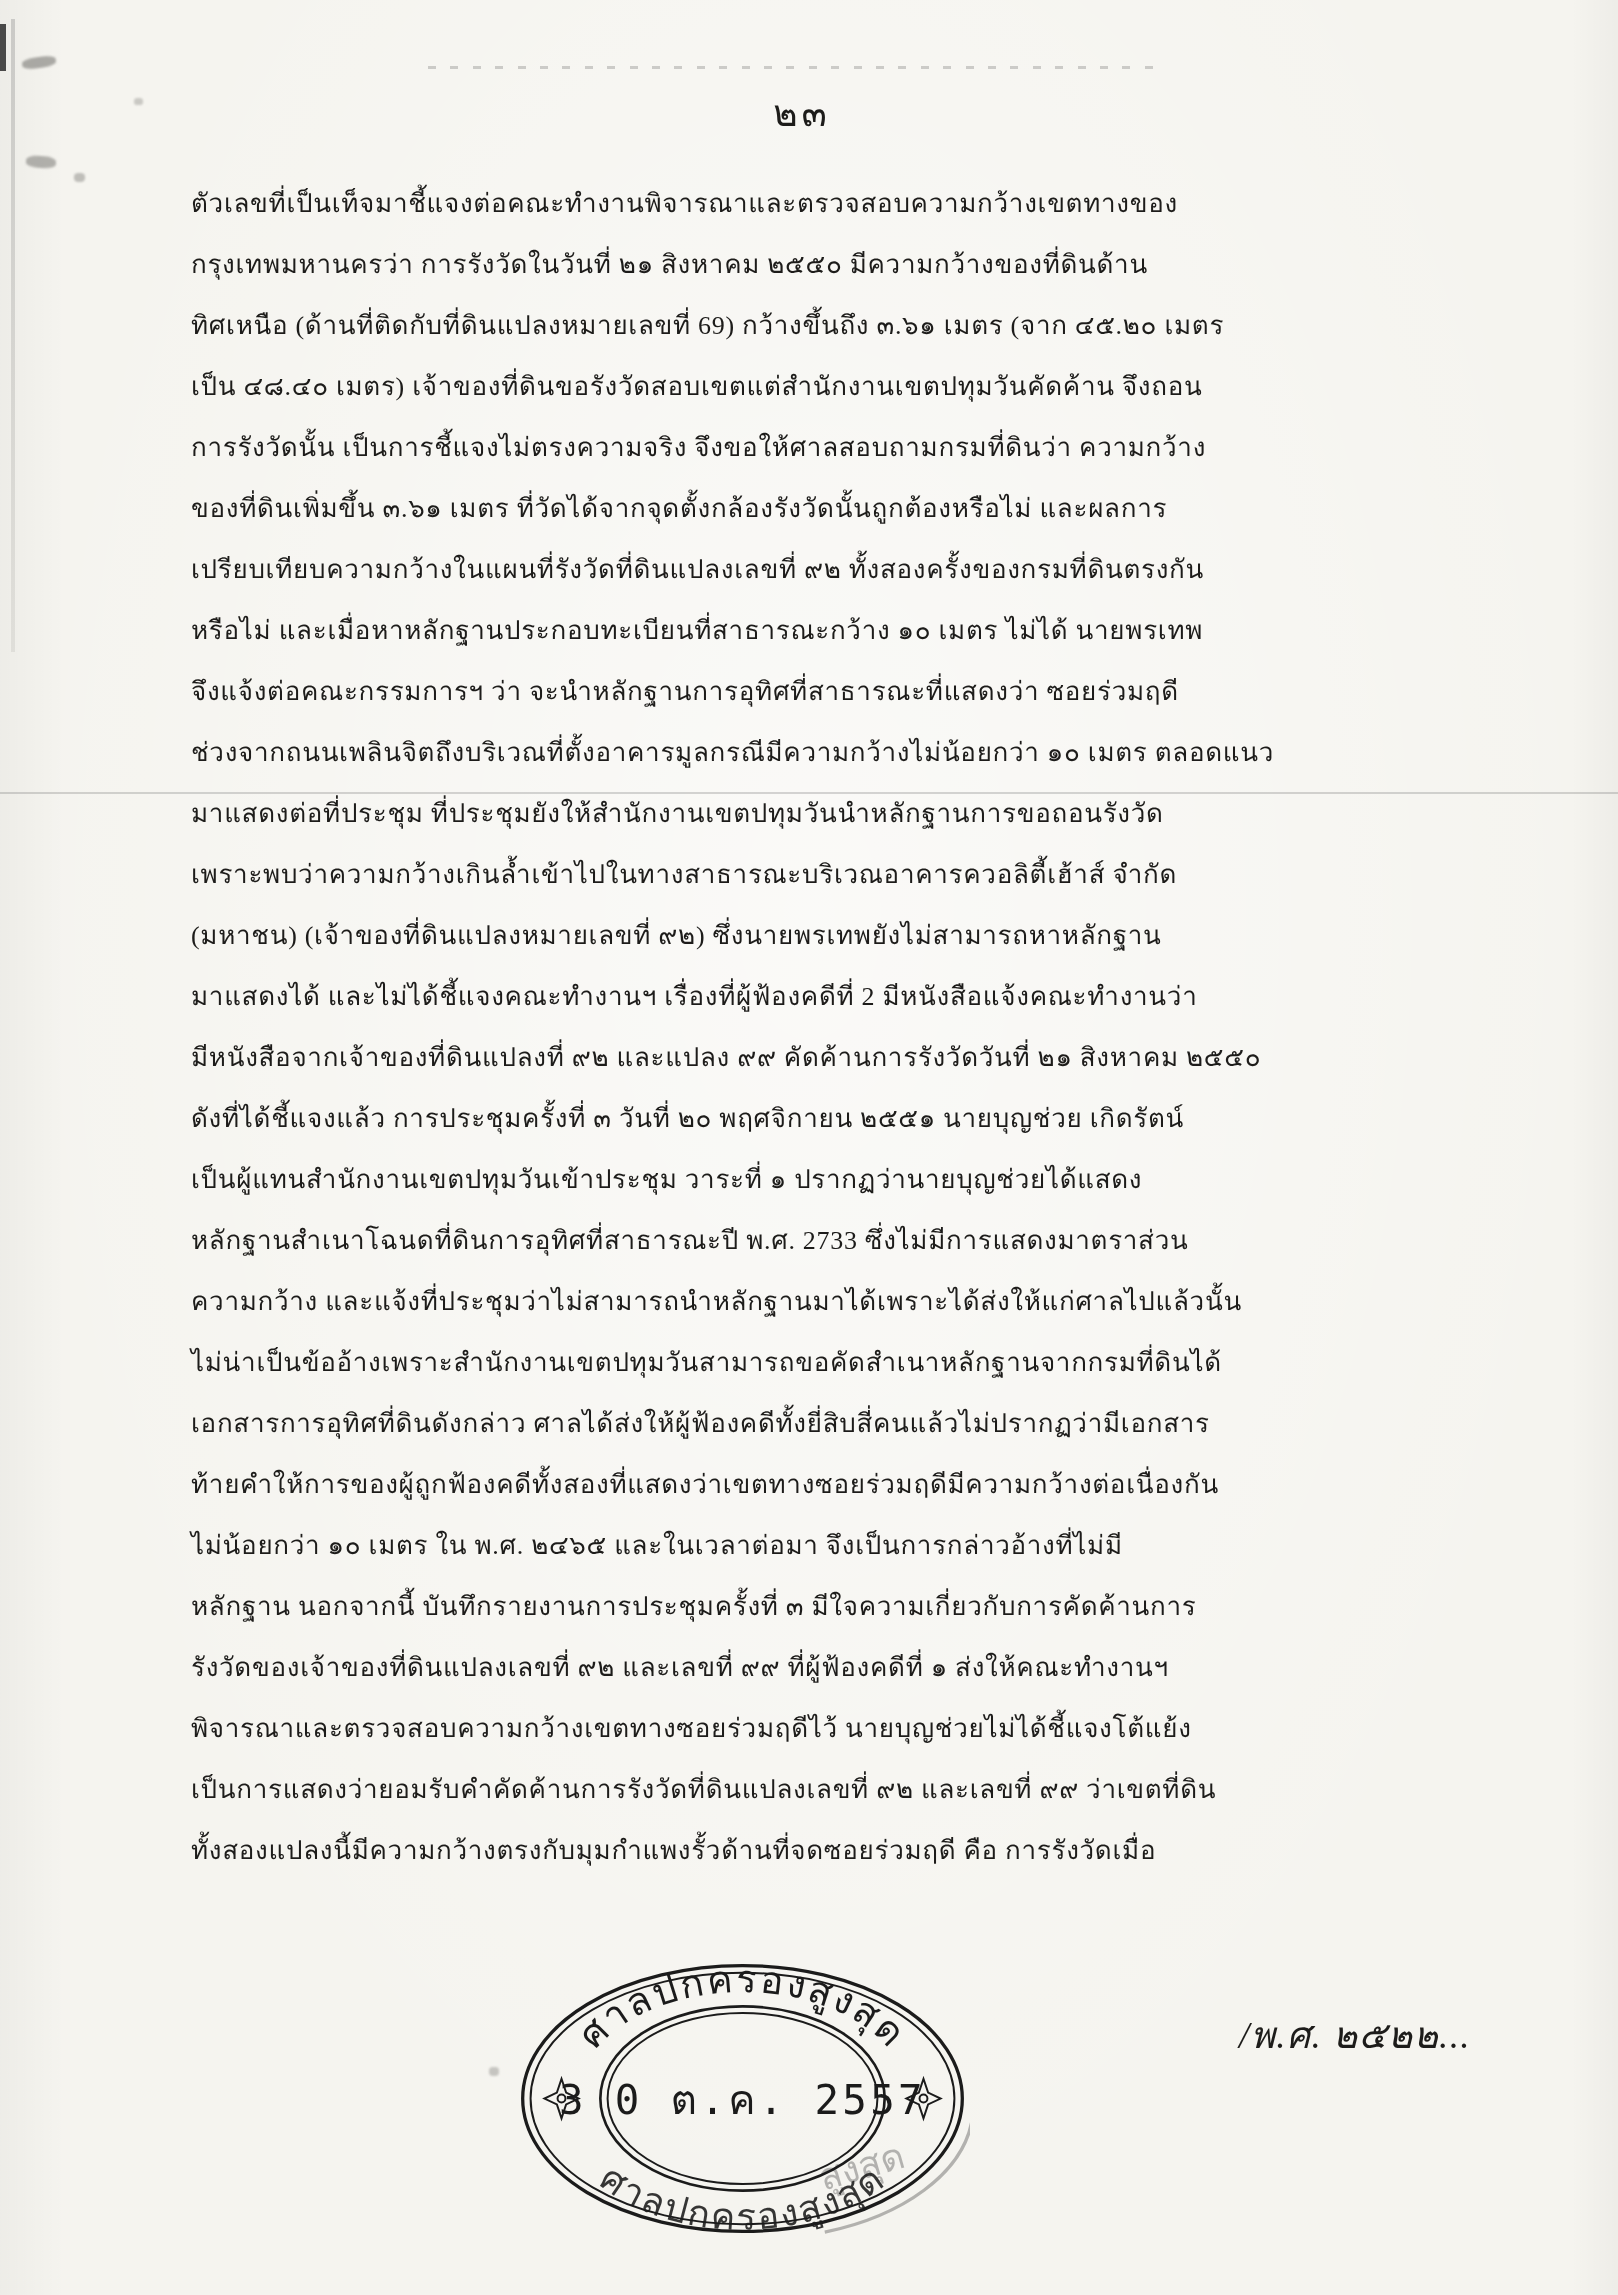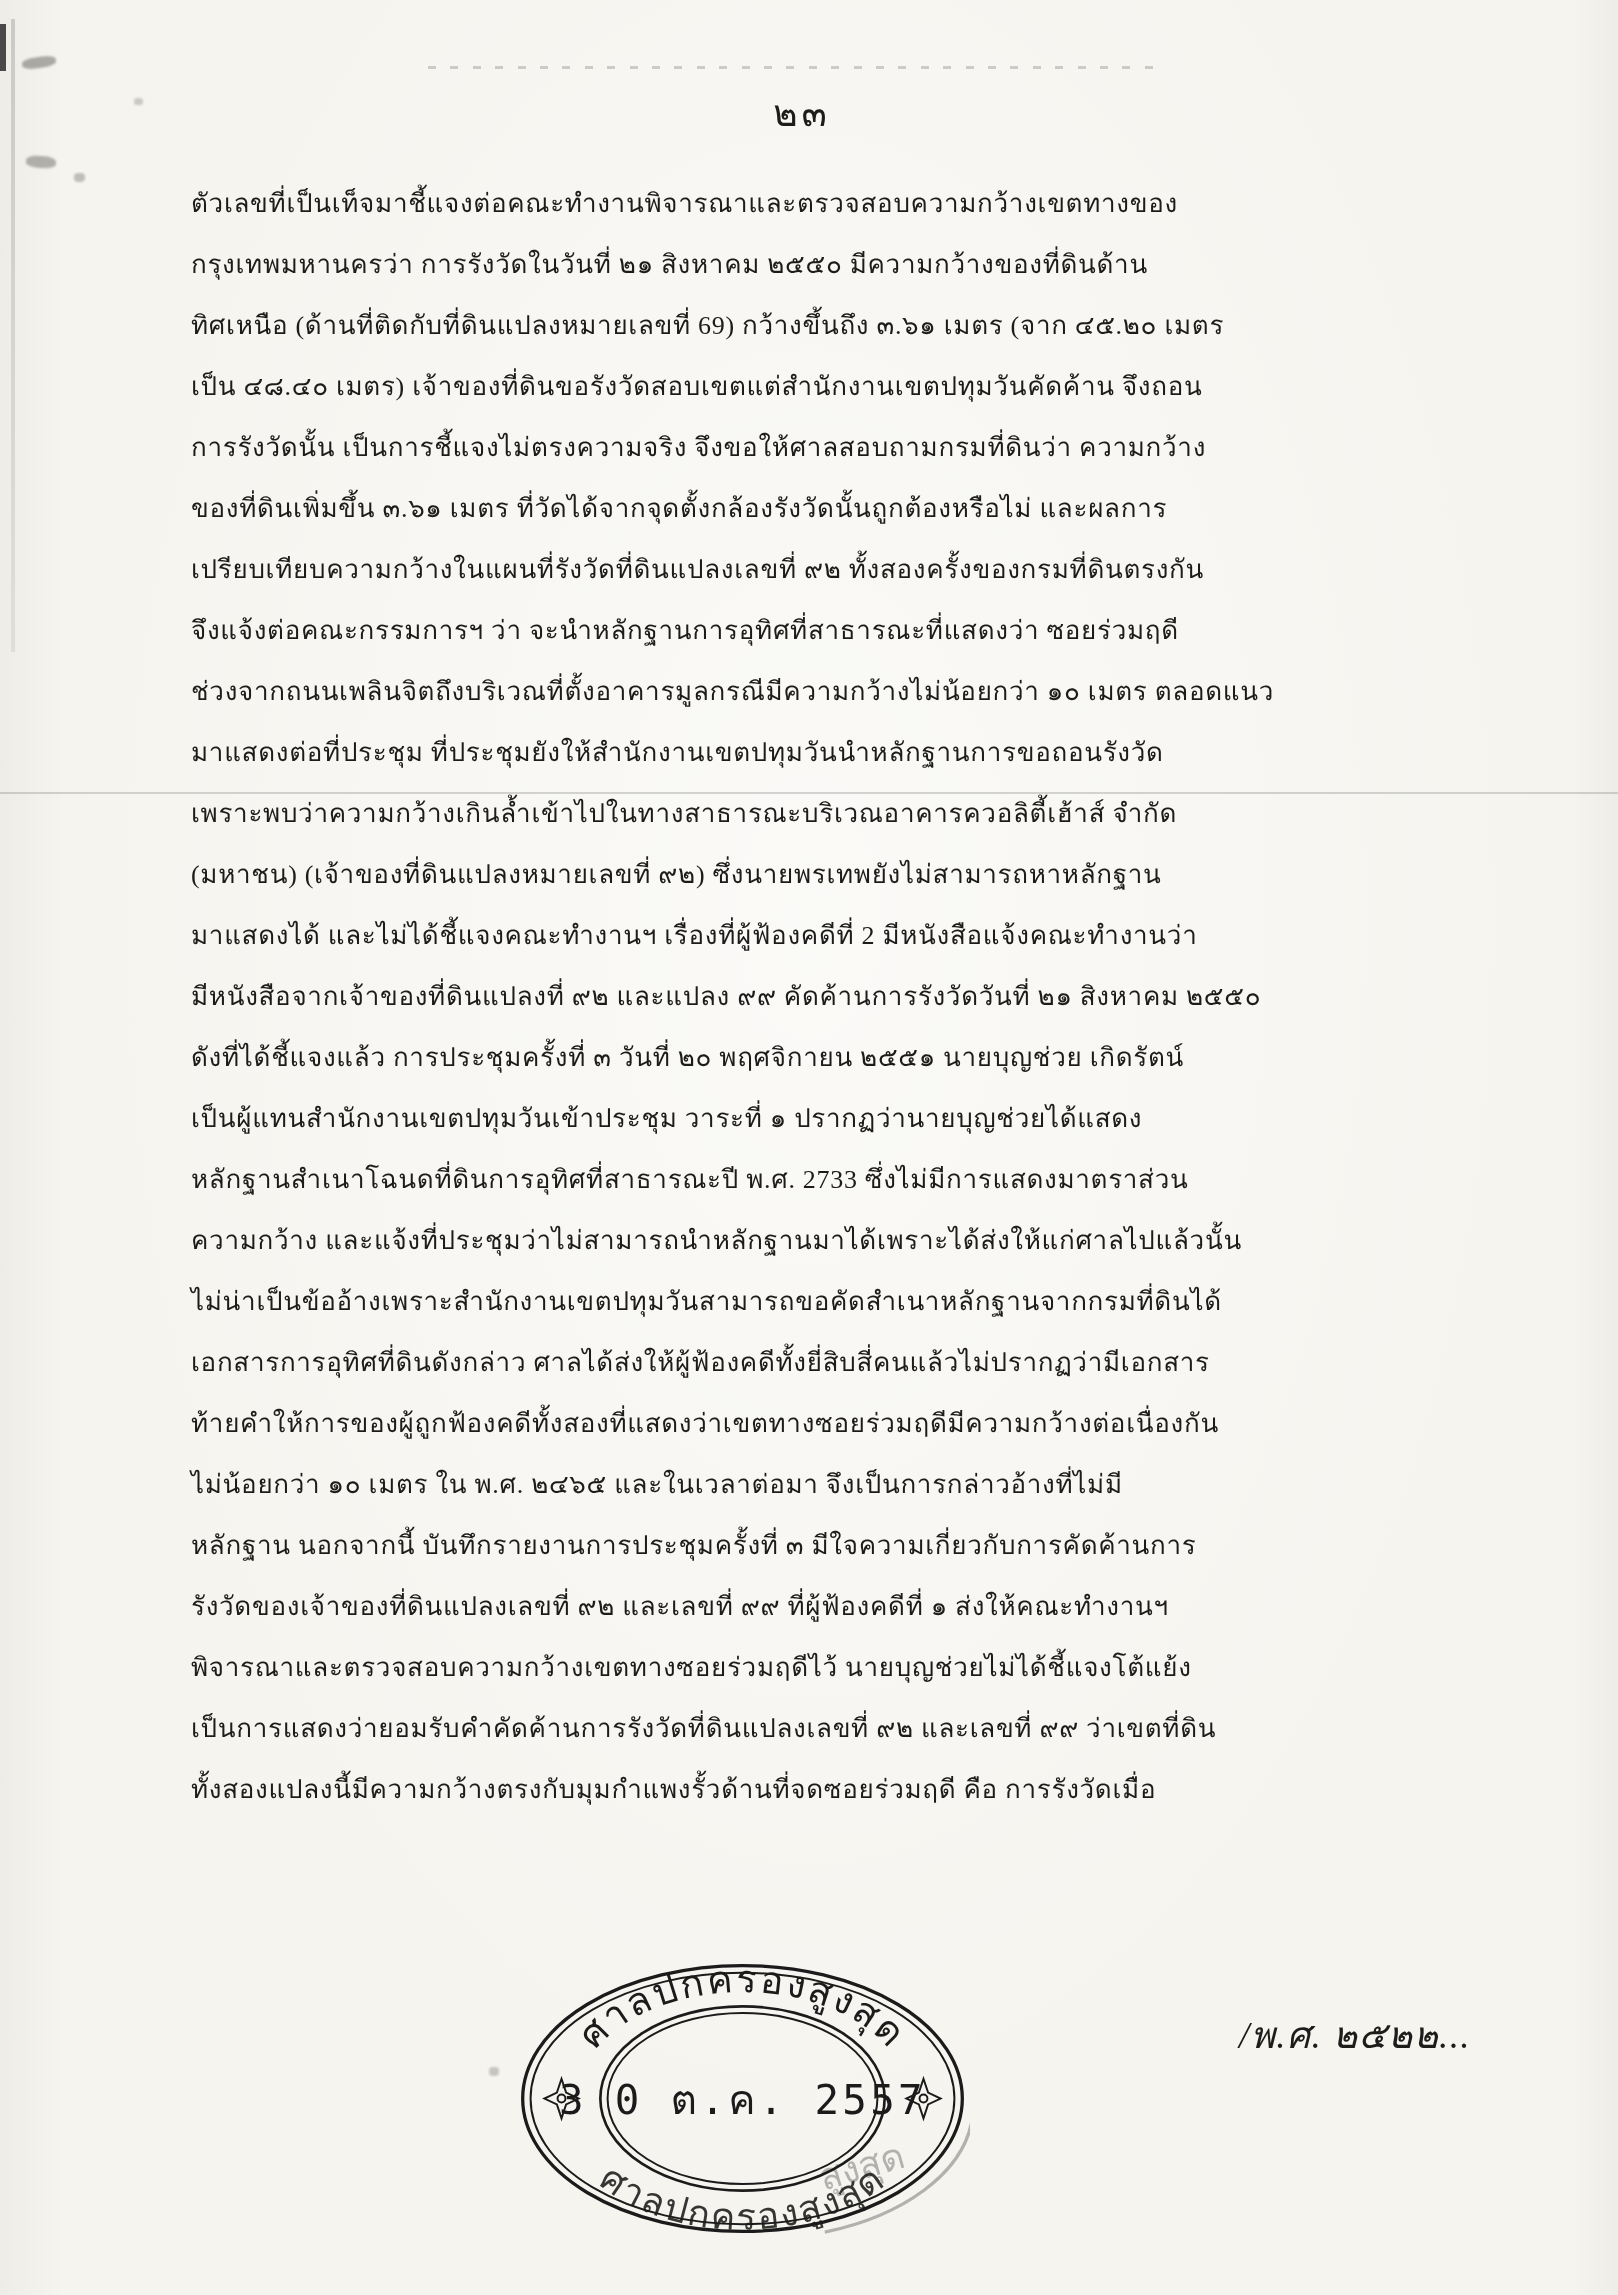--- a/index.html
+++ b/index.html
@@ -87,20 +87,21 @@
   <div class="page-number">๒๓</div>
 
   <div class="body-text">
       <div class="line">ตัวเลขที่เป็นเท็จมาชี้แจงต่อคณะทำงานพิจารณาและตรวจสอบความกว้างเขตทางของ</div>
       <div class="line">กรุงเทพมหานครว่า การรังวัดในวันที่ ๒๑ สิงหาคม ๒๕๕๐ มีความกว้างของที่ดินด้าน</div>
       <div class="line">ทิศเหนือ (ด้านที่ติดกับที่ดินแปลงหมายเลขที่ 69) กว้างขึ้นถึง ๓.๖๑ เมตร (จาก ๔๕.๒๐ เมตร</div>
       <div class="line">เป็น ๔๘.๔๐ เมตร) เจ้าของที่ดินขอรังวัดสอบเขตแต่สำนักงานเขตปทุมวันคัดค้าน จึงถอน</div>
       <div class="line">การรังวัดนั้น เป็นการชี้แจงไม่ตรงความจริง จึงขอให้ศาลสอบถามกรมที่ดินว่า ความกว้าง</div>
       <div class="line">ของที่ดินเพิ่มขึ้น ๓.๖๑ เมตร ที่วัดได้จากจุดตั้งกล้องรังวัดนั้นถูกต้องหรือไม่ และผลการ</div>
       <div class="line">เปรียบเทียบความกว้างในแผนที่รังวัดที่ดินแปลงเลขที่ ๙๒ ทั้งสองครั้งของกรมที่ดินตรงกัน</div>
+      <div class="line">หรือไม่ และเมื่อหาหลักฐานประกอบทะเบียนที่สาธารณะกว้าง ๑๐ เมตร ไม่ได้ นายพรเทพ</div>
       <div class="line">จึงแจ้งต่อคณะกรรมการฯ ว่า จะนำหลักฐานการอุทิศที่สาธารณะที่แสดงว่า ซอยร่วมฤดี</div>
       <div class="line">ช่วงจากถนนเพลินจิตถึงบริเวณที่ตั้งอาคารมูลกรณีมีความกว้างไม่น้อยกว่า ๑๐ เมตร ตลอดแนว</div>
       <div class="line">มาแสดงต่อที่ประชุม ที่ประชุมยังให้สำนักงานเขตปทุมวันนำหลักฐานการขอถอนรังวัด</div>
       <div class="line">เพราะพบว่าความกว้างเกินล้ำเข้าไปในทางสาธารณะบริเวณอาคารควอลิตี้เฮ้าส์ จำกัด</div>
       <div class="line">(มหาชน) (เจ้าของที่ดินแปลงหมายเลขที่ ๙๒) ซึ่งนายพรเทพยังไม่สามารถหาหลักฐาน</div>
       <div class="line">มาแสดงได้ และไม่ได้ชี้แจงคณะทำงานฯ เรื่องที่ผู้ฟ้องคดีที่ 2 มีหนังสือแจ้งคณะทำงานว่า</div>
       <div class="line">มีหนังสือจากเจ้าของที่ดินแปลงที่ ๙๒ และแปลง ๙๙ คัดค้านการรังวัดวันที่ ๒๑ สิงหาคม ๒๕๕๐</div>
       <div class="line">ดังที่ได้ชี้แจงแล้ว  การประชุมครั้งที่ ๓ วันที่ ๒๐ พฤศจิกายน ๒๕๕๑ นายบุญช่วย เกิดรัตน์</div>
       <div class="line">เป็นผู้แทนสำนักงานเขตปทุมวันเข้าประชุม วาระที่ ๑ ปรากฏว่านายบุญช่วยได้แสดง</div>
       <div class="line">หลักฐานสำเนาโฉนดที่ดินการอุทิศที่สาธารณะปี พ.ศ. 2733 ซึ่งไม่มีการแสดงมาตราส่วน</div>

